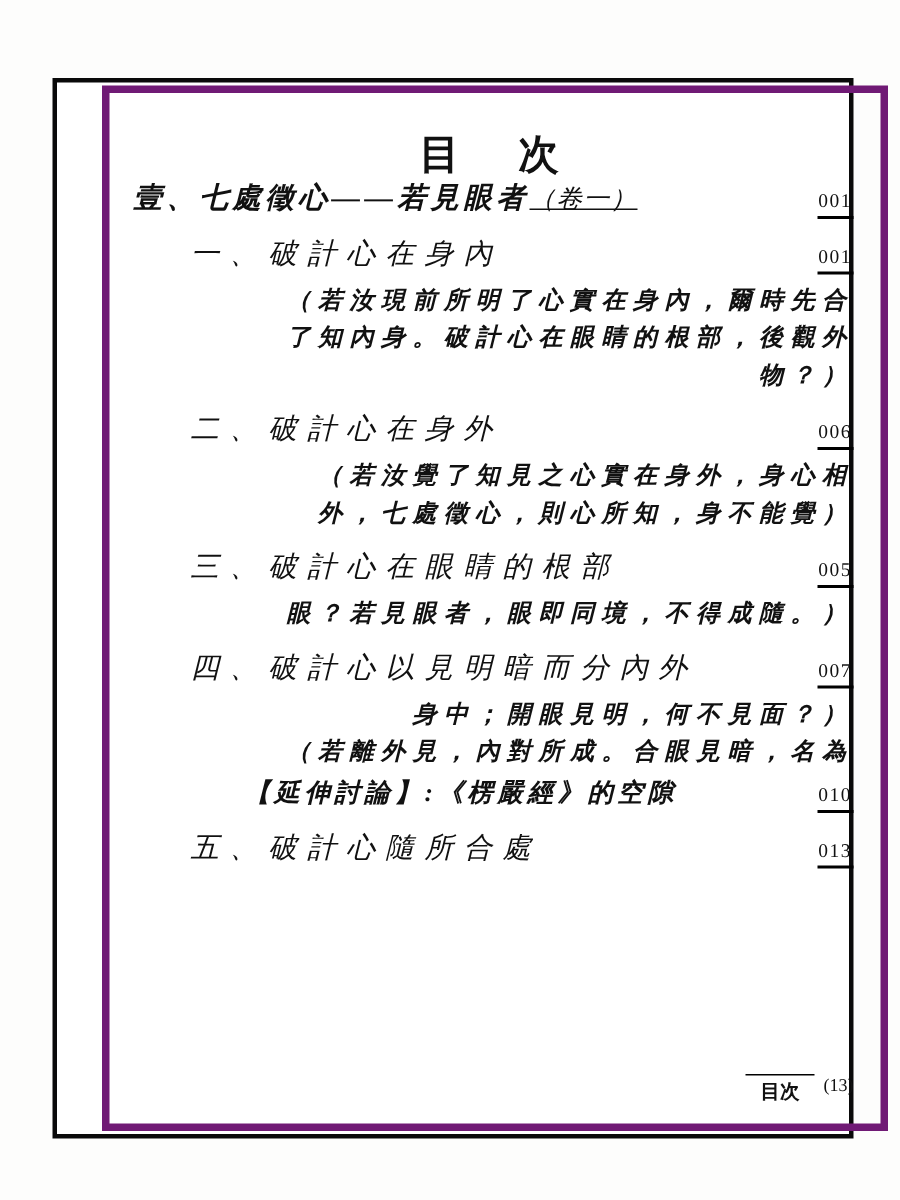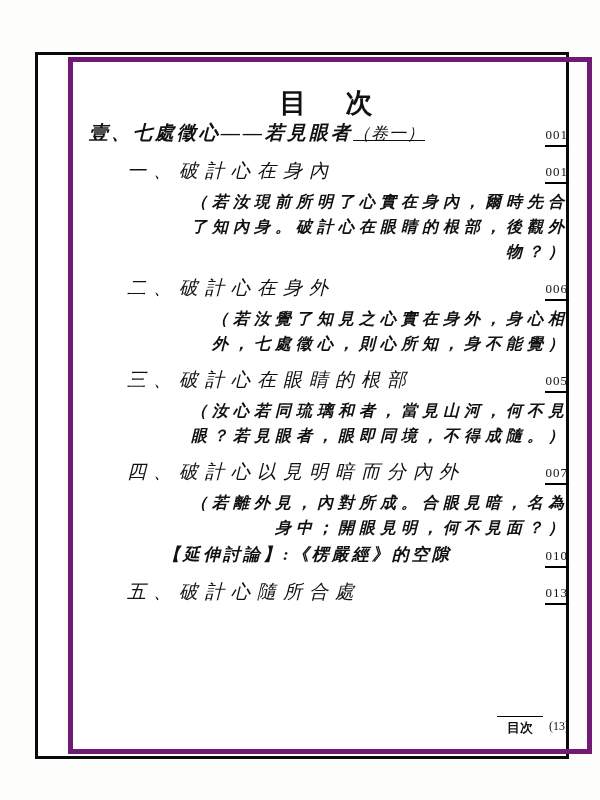--- a/index.html
+++ b/index.html
@@ -103,21 +103,21 @@
     line-height: 25px;
     margin: 0 0 1px;
     text-align: right;
   }
   .note-line { margin-left: 91px; }
   .note-line.first { margin-left: 71px; }
   .footer {
     position: absolute;
     right: 18px; bottom: 12px;
     display: flex;
-    align-items: center;
+    align-items: flex-start;
   }
   .footer-label {
     font-size: 13px;
     font-weight: bold;
     border-top: 1.5px solid #000;
     padding: 2px 10px 0;
   }
   .footer-page {
     font-family: "Liberation Serif", serif;
     font-size: 12px;
@@ -154,30 +154,29 @@
           </div>
           <div class="toc-note">
             <div class="note-line first">（若汝覺了知見之心實在身外，身心相</div>
             <div class="note-line">外，七處徵心，則心所知，身不能覺）</div>
           </div>
           <div class="toc-row chapter">
             <span><span class="row-label">三、破計心在眼睛的根部</span></span>
             <span class="page-num">005</span>
           </div>
           <div class="toc-note">
-            <div class="note-line first">（汝心若同琉璃和者，當見山河，何不見</div>
             <div class="note-line">眼？若見眼者，眼即同境，不得成隨。）</div>
           </div>
           <div class="toc-row chapter">
             <span><span class="row-label">四、破計心以見明暗而分內外</span></span>
             <span class="page-num">007</span>
           </div>
           <div class="toc-note">
+            <div class="note-line">身中；開眼見明，何不見面？）</div>
             <div class="note-line first">（若離外見，內對所成。合眼見暗，名為</div>
-            <div class="note-line">身中；開眼見明，何不見面？）</div>
           </div>
           <div class="toc-row discussion">
             <span><span class="row-label">【延伸討論】:《楞嚴經》的空隙</span></span>
             <span class="page-num">010</span>
           </div>
           <div class="toc-row chapter">
             <span><span class="row-label">五、破計心隨所合處</span></span>
             <span class="page-num">013</span>
           </div>
         </div>

